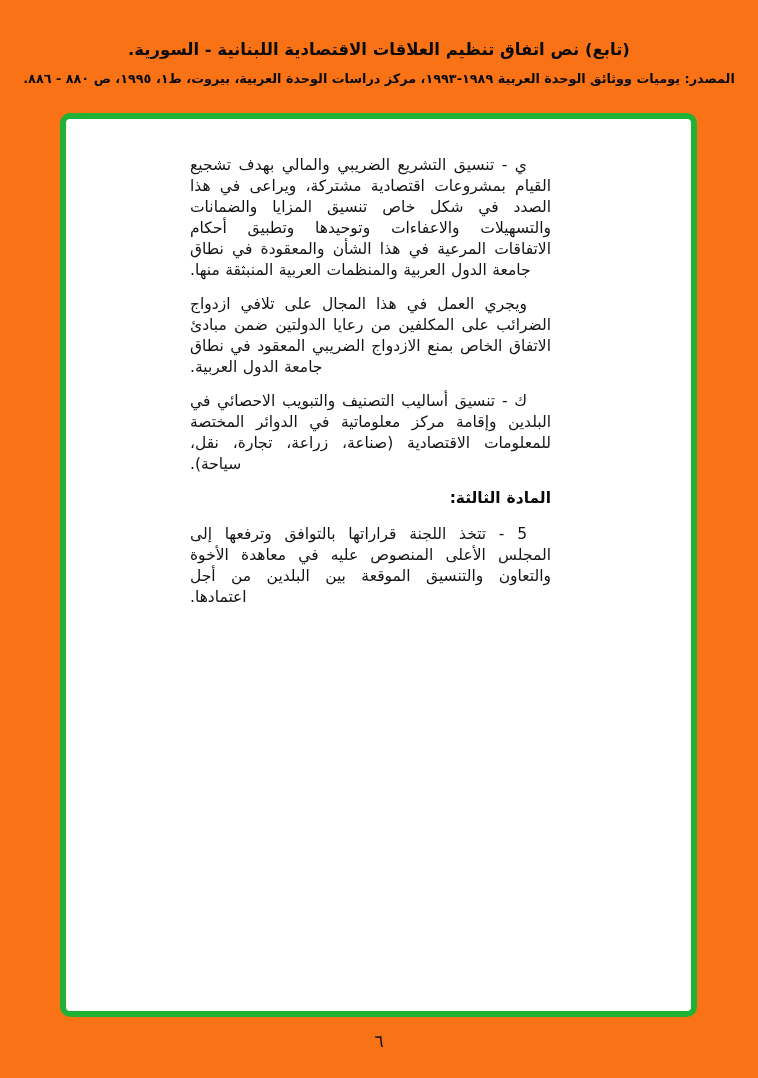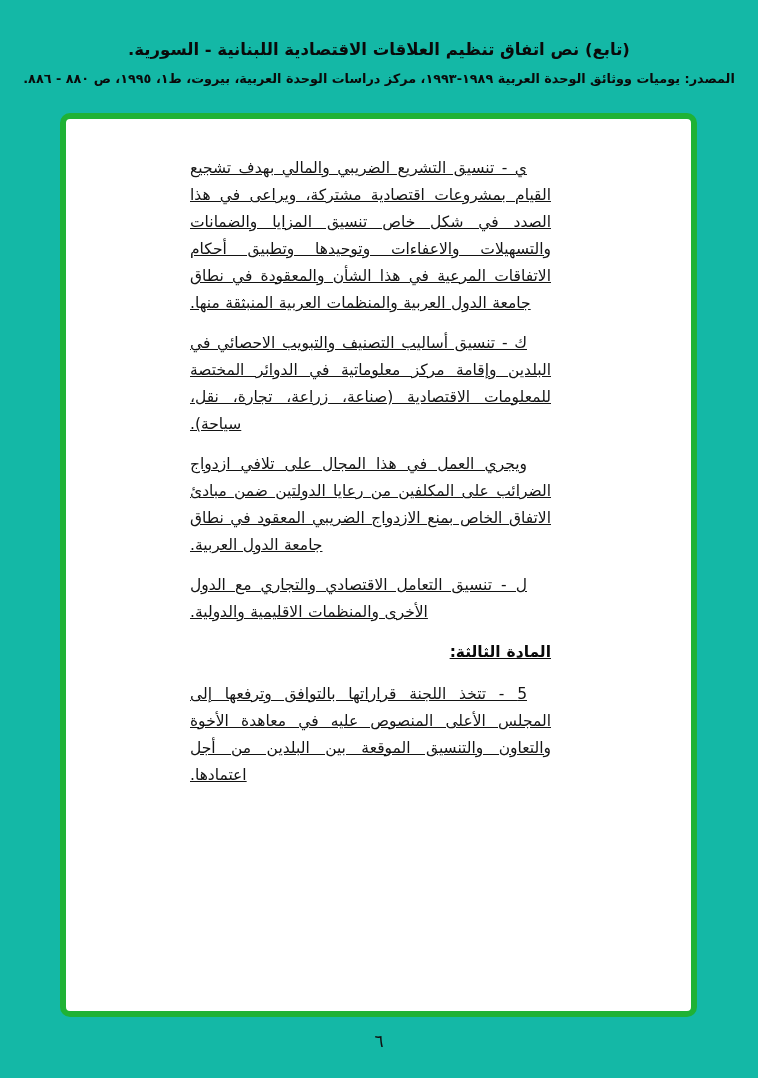--- a/index.html
+++ b/index.html
@@ -4,21 +4,21 @@
 <style>
   html, body {
     margin: 0;
     padding: 0;
     background: #ffffff;
   }
   .page {
     position: relative;
     width: 758px;
     height: 1078px;
-    background: #14b8a6;
+    background: #f97316;
     font-family: "DejaVu Sans", sans-serif;
     color: #111111;
     overflow: hidden;
   }
   .doc-title {
     position: absolute;
     top: 40px;
     left: 0;
     right: 0;
     text-align: center;
@@ -54,27 +54,26 @@
     box-sizing: border-box;
     width: 100%;
     height: 100%;
     padding: 36px 140px 10px 124px;
     direction: rtl;
     overflow: hidden;
   }
   .para {
     margin: 0 0 13px 0;
     font-size: 15.5px;
-    line-height: 27px;
+    line-height: 21px;
     text-align: justify;
     text-align-last: left;
     text-indent: 24px;
     color: #141414;
     word-spacing: 0.5px;
-    text-decoration: underline;
   }
   .para.heading {
     font-weight: bold;
     text-align: center;
     text-align-last: right;
     text-indent: 0;
     margin: 3px 0 15px 0;
     color: #0a0a0a;
   }
   .page-number {
@@ -94,25 +93,24 @@
 
   <div class="doc-title">(تابع) نص اتفاق تنظيم العلاقات الاقتصادية اللبنانية - السورية.</div>
 
   <div class="doc-source">المصدر: يوميات ووثائق الوحدة العربية ١٩٨٩-١٩٩٣، مركز دراسات الوحدة العربية، بيروت، ط١، ١٩٩٥، ص ٨٨٠ - ٨٨٦.</div>
 
   <div class="frame" style="border-color: rgb(31, 178, 53);">
     <div class="content">
 
       <p class="para">ي - تنسيق التشريع الضريبي والمالي بهدف تشجيع القيام بمشروعات اقتصادية مشتركة، ويراعى في هذا الصدد في شكل خاص تنسيق المزايا والضمانات والتسهيلات والاعفاءات وتوحيدها وتطبيق أحكام الاتفاقات المرعية في هذا الشأن والمعقودة في نطاق جامعة الدول العربية والمنظمات العربية المنبثقة منها.</p>
 
+      <p class="para">ويجري العمل في هذا المجال على تلافي ازدواج الضرائب على المكلفين من رعايا الدولتين ضمن مبادئ الاتفاق الخاص بمنع الازدواج الضريبي المعقود في نطاق جامعة الدول العربية.</p>
+
       <p class="para">ك - تنسيق أساليب التصنيف والتبويب الاحصائي في البلدين وإقامة مركز معلوماتية في الدوائر المختصة للمعلومات الاقتصادية (صناعة، زراعة، تجارة، نقل، سياحة).</p>
 
-      <p class="para">ويجري العمل في هذا المجال على تلافي ازدواج الضرائب على المكلفين من رعايا الدولتين ضمن مبادئ الاتفاق الخاص بمنع الازدواج الضريبي المعقود في نطاق جامعة الدول العربية.</p>
-
-      <p class="para">ل - تنسيق التعامل الاقتصادي والتجاري مع الدول الأخرى والمنظمات الاقليمية والدولية.</p>
 
       <p class="para heading">المادة الثالثة:</p>
 
 
 
       <p class="para">5 - تتخذ اللجنة قراراتها بالتوافق وترفعها إلى المجلس الأعلى المنصوص عليه في معاهدة الأخوة والتعاون والتنسيق الموقعة بين البلدين من أجل اعتمادها.</p>
 
     </div>
   </div>
 

